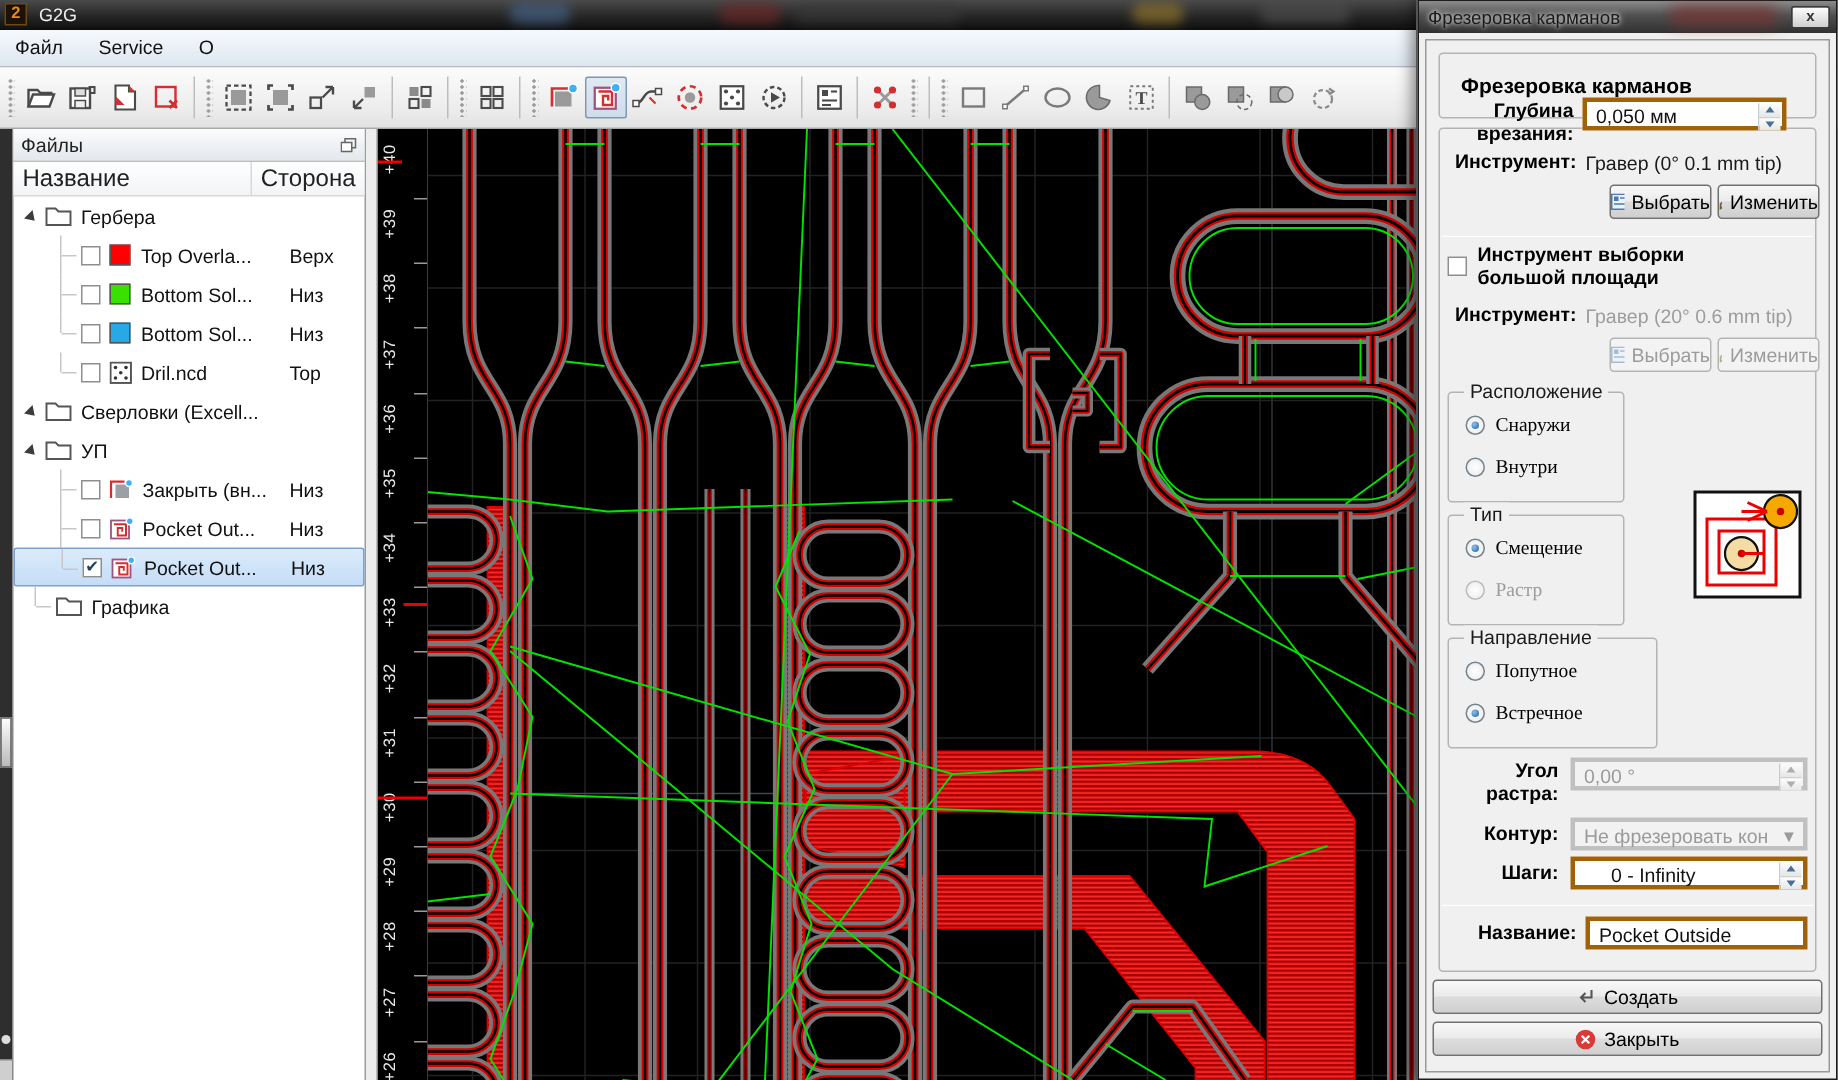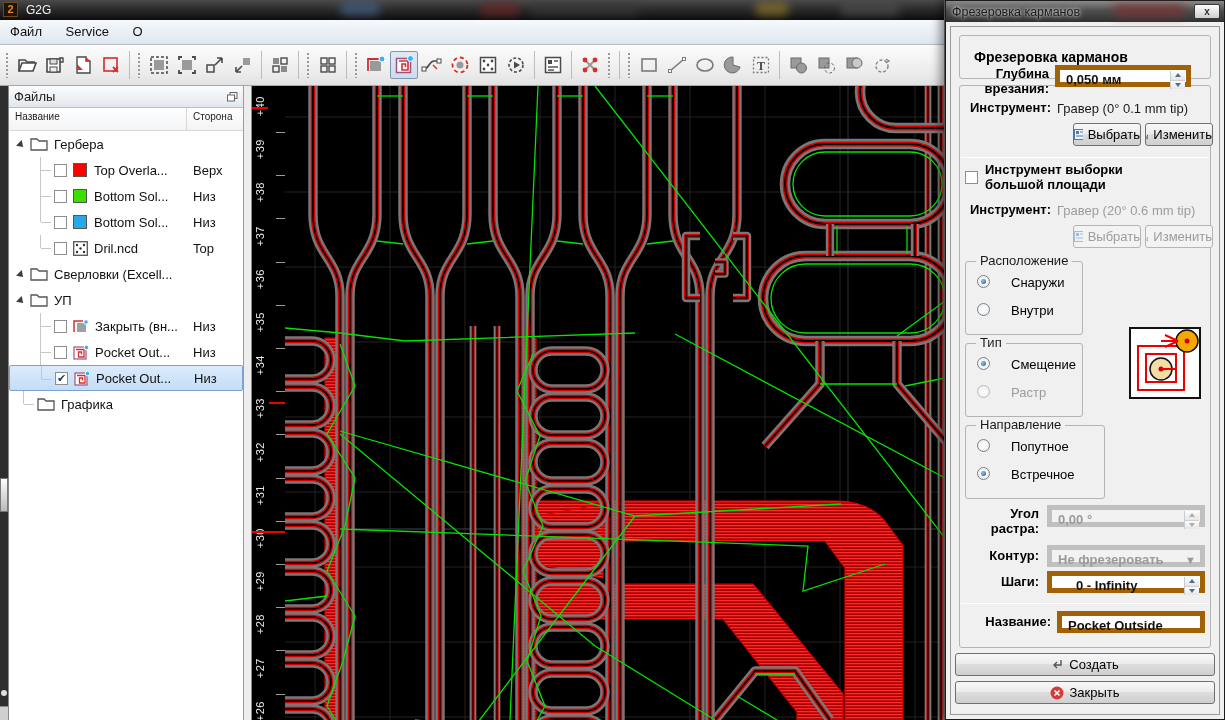--- a/index.html
+++ b/index.html
@@ -35,21 +35,21 @@
   #leftstrip { position:absolute; left:0; top:86px; width:9px; height:634px; background:#2e2e2e; border-right:1px solid #888; }
   #leftstrip .handle { position:absolute; left:0; top:392px; width:8px; height:34px; background:linear-gradient(#fdfdfd,#b9b9b9); border:1px solid #777; }
   #leftstrip .dot { position:absolute; left:1px; top:604px; width:6px; height:6px; border-radius:50%; background:#ddd; }
   #leftstrip .foot { position:absolute; left:0; bottom:0; width:8px; height:14px; background:#cfcfcf; border-top:1px solid #888; }
 
   
   #filespanel { position:absolute; left:9px; top:86px; width:235px; height:634px; background:#fff; border-right:1px solid #9c9c9c; }
   #files-header { height:22px; background:linear-gradient(#fbfcfd,#e3e8ed); border-bottom:1px solid #b9bec3;
     display:flex; align-items:center; padding:0 5px; font-size:13px; color:#222; }
   #files-header .sp { flex:1; }
-  #cols { height:23px; display:flex; background:linear-gradient(#ffffff,#f2f4f6); border-bottom:1px solid #d8d8d8; font-size:10px; color:#222; }
+  #cols { height:23px; display:flex; background:linear-gradient(#ffffff,#f2f4f6); border-bottom:1px solid #d8d8d8; font-size:16px; color:#222; }
   #cols .c1 { width:178px; padding:3px 6px; border-right:1px solid #d8d8d8; }
   #cols .c2 { flex:1; padding:3px 6px; }
   .trow { position:relative; height:26px; display:flex; align-items:center; font-size:13px; color:#111; }
   .trow .side { position:absolute; left:184px; }
   .trow.sel { background:linear-gradient(#dcebfc,#c4ddf6); border:1px solid #7da2ce; border-radius:2px; }
   .arr { width:0; height:0; margin-left:8px; margin-right:5px;
     border-left:4px solid transparent; border-right:4px solid transparent; border-top:6px solid #3c3c3c;
     transform:translateY(1px) rotate(-45deg); }
   .conn { width:14px; height:26px; margin-left:31px; border-left:1px solid #c7c7c7; position:relative; }
   .conn:after { content:""; position:absolute; left:0; top:13px; width:10px; height:1px; background:#c7c7c7; }
@@ -78,36 +78,36 @@
   #dlg-close { position:absolute; right:4px; top:3px; width:26px; height:15px; border:1px solid #3a3a3a; border-radius:2px;
     background:linear-gradient(#fdfdfd,#cfcfcf); color:#333; font-size:10px; line-height:13px; text-align:center; font-weight:bold; z-index:1; }
   #dlg-body { position:absolute; left:4px; top:25px; right:4px; bottom:4px; background:#f0f0f0; border:1px solid #9a9a9a; }
   .gbox { position:absolute; border:1px solid #b4b4b4; border-radius:3px; background:#f0f0f0; }
   .gbox > .gtitle { position:absolute; top:-9px; left:10px; background:#f0f0f0; padding:0 4px; font-size:13px; color:#1a1a1a; }
   #hdrbox { left:8px; top:8px; right:8px; height:44px; display:flex; align-items:center; padding:0 14px;
     font-weight:bold; font-size:14px; color:#000; }
   #mainbox { left:8px; top:58px; right:8px; bottom:66px; }
   .dlbl { position:absolute; font-weight:bold; color:#000; text-align:right; line-height:1.15; }
   .dval { position:absolute; color:#1a1a1a; }
-  .field { position:absolute; height:22px; background:#fff; border:5px solid #a16207; padding:2px 18px 2px 6px; font-size:13px; color:#111;font-weight:bold; }
+  .field { position:absolute; height:22px; background:#fff; border:3px solid #a16207; padding:2px 18px 2px 6px; font-size:13px; color:#111; }
   .field.dis { background:#f2f2f2; border-color:#c0c0c0; color:#9a9a9a; }
   .spin { position:absolute; top:1px; right:1px; width:15px; height:18px; border-left:1px solid #c5ccd2;
     display:flex; flex-direction:column; }
   .spin i { flex:1; display:flex; align-items:center; justify-content:center; background:linear-gradient(#fdfdfd,#e6e6e6); }
   .spin i:first-child { border-bottom:1px solid #d0d0d0; }
   .spin i:before { content:""; width:0; height:0; border-left:3px solid transparent; border-right:3px solid transparent; }
   .spin i.up:before { border-bottom:4px solid #4a6f96; }
   .spin i.dn:before { border-top:4px solid #4a6f96; }
   .dis .spin i.up:before { border-bottom-color:#adadad; } .dis .spin i.dn:before { border-top-color:#adadad; }
   .selarrow { position:absolute; top:0; right:4px; color:#9a9a9a; font-size:11px; line-height:20px; }
   .wbtn { position:absolute; height:23px; border:1px solid #707070; border-radius:3px;
     background:linear-gradient(#f8f8f8,#ebebeb 48%,#dddddd 50%,#cfcfcf); font-size:13px; color:#000;
     display:flex; align-items:center; justify-content:center; gap:5px; }
   .wbtn.dis { border-color:#b5b5b5; background:#f3f3f3; color:#9c9c9c; }
-  .radio { position:absolute; display:flex; gap:21px; font-size:13px; color:#000; }
+  .radio { position:absolute; display:flex; align-items:center; gap:7px; font-size:13px; color:#000;font-family:Liberation Serif, serif; }
   .radio .rdot { width:13px; height:13px; border-radius:50%; border:1px solid #76828c; background:radial-gradient(#fff,#e9e9e9); position:relative; flex:none; }
   .radio.on .rdot:after { content:""; position:absolute; left:3px; top:3px; width:5px; height:5px; border-radius:50%;
     background:radial-gradient(circle at 35% 35%, #8fc0ef, #1e5f9e); }
   .radio.dis { color:#9c9c9c; } .radio.dis .rdot { border-color:#bcbcbc; }
   .dhr { position:absolute; left:10px; right:10px; height:1px; background:#d9d9d9; border-bottom:1px solid #fff; }
   .dcb { position:absolute; width:13px; height:13px; background:#fff; border:1px solid #8e8e8e; }
   #diagram { position:absolute; right:18px; top:300px; width:72px; height:72px; background:#fff; border:2px solid #111; }
 </style>
 </head>
 <body>

